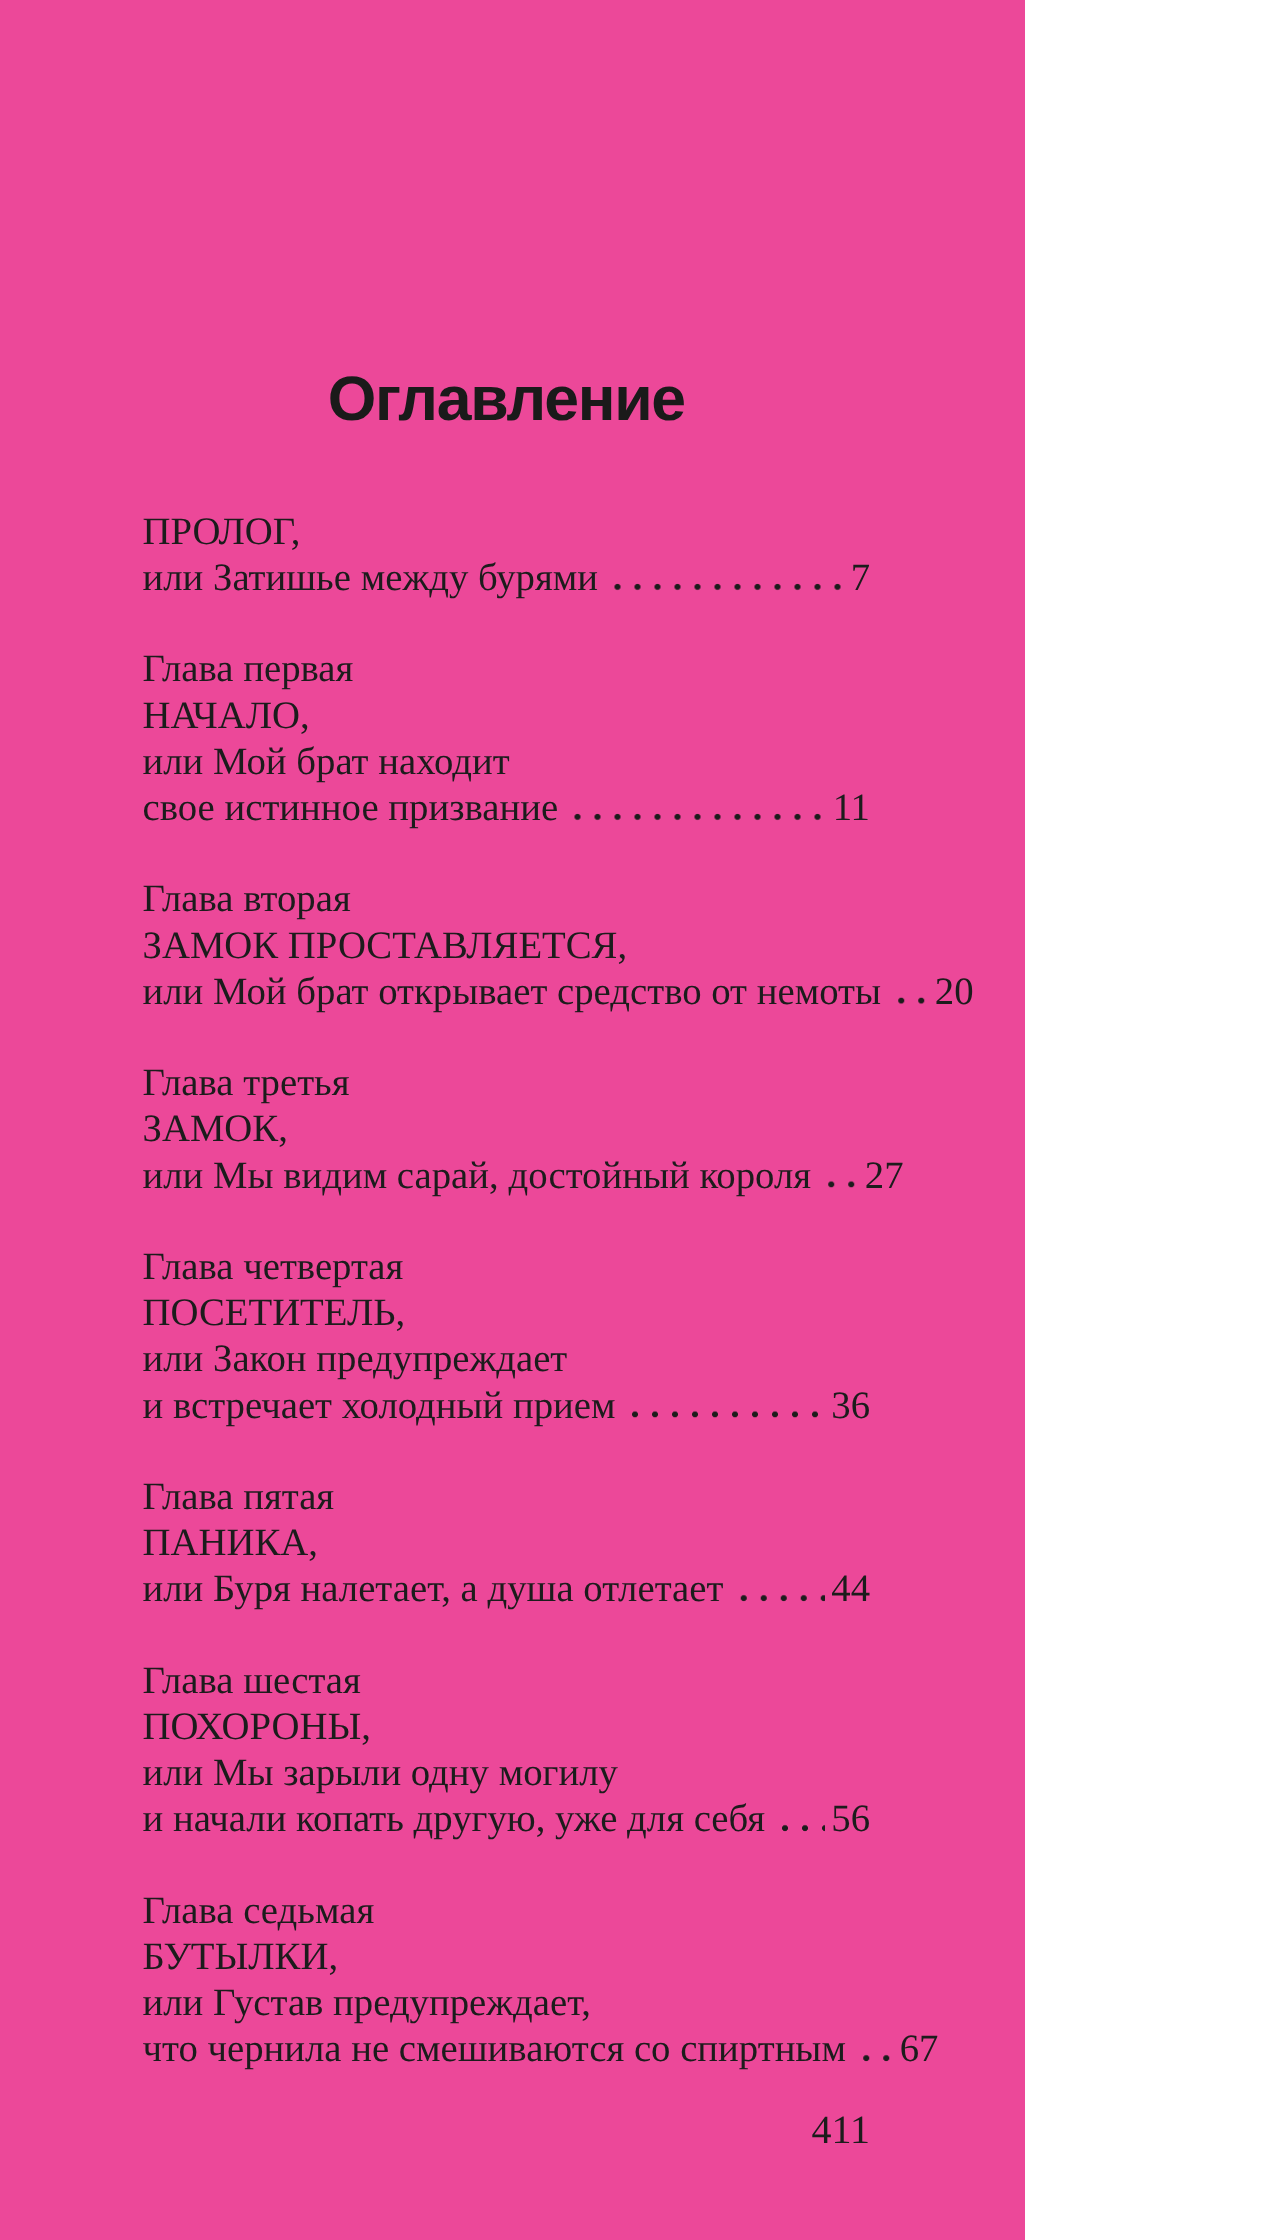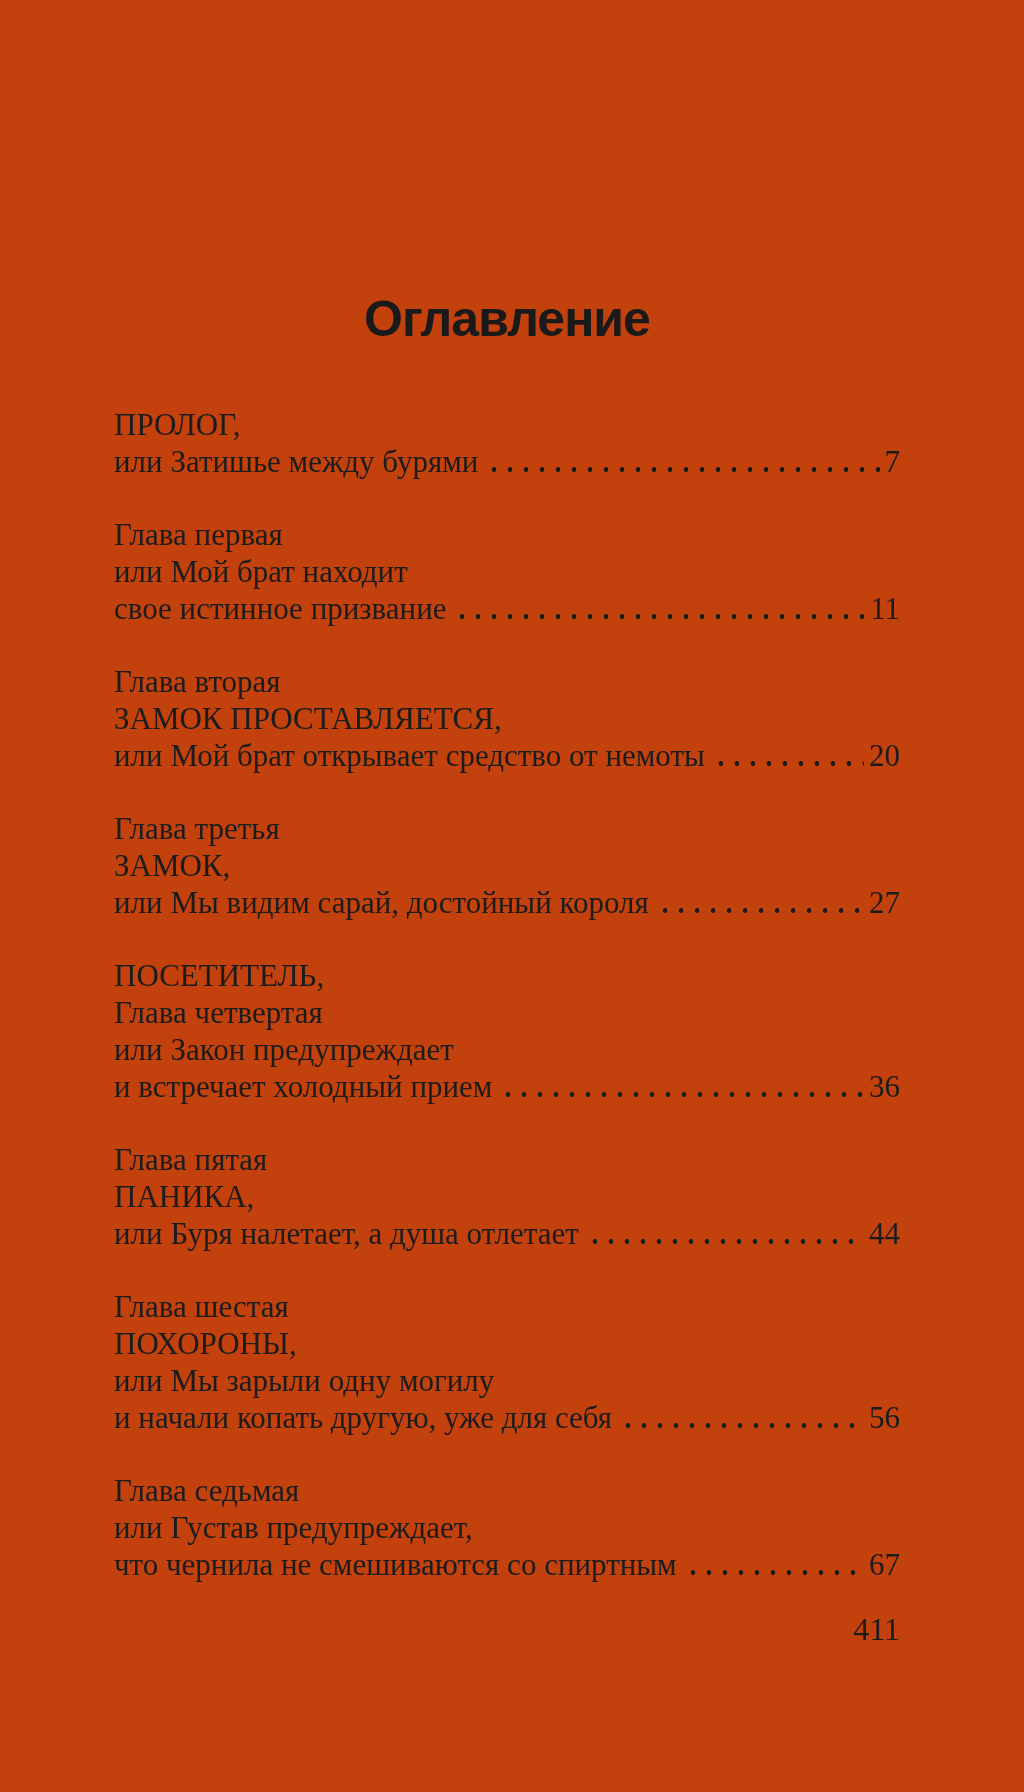--- a/index.html
+++ b/index.html
@@ -1,21 +1,21 @@
 <!DOCTYPE html>
 <html><head>
 <meta charset="utf-8">
 <style>
   * { margin: 0; padding: 0; box-sizing: border-box; }
   html, body { background: #ffffff; }
   .page {
     position: relative;
-    width: 1024px;
+    width: 820px;
     height: 1792px;
-    background: #c2410c;
+    background: #ec4899;
     color: #1c1c1c;
     font-family: "Liberation Serif", serif;
     overflow: hidden;
   }
   .content { padding: 292px 124px 0 114px; }
   .title {
     font-family: "Liberation Sans", sans-serif;
     font-weight: bold;
     font-size: 50px;
     line-height: 54px;
@@ -58,20 +58,21 @@
       <div class="line">ПРОЛОГ,</div>
       <div class="leader-line">
         <span class="lt">или Затишье между бурями</span>
         <span class="dots"></span>
         <span class="pg">7</span>
       </div>
     </div>
 
     <div class="entry">
       <div class="line">Глава первая</div>
+      <div class="line">НАЧАЛО,</div>
       <div class="line">или Мой брат находит</div>
       <div class="leader-line">
         <span class="lt">свое истинное призвание</span>
         <span class="dots"></span>
         <span class="pg">11</span>
       </div>
     </div>
 
     <div class="entry">
       <div class="line">Глава вторая</div>
@@ -87,22 +88,22 @@
       <div class="line">Глава третья</div>
       <div class="line">ЗАМОК,</div>
       <div class="leader-line">
         <span class="lt">или Мы видим сарай, достойный короля</span>
         <span class="dots"></span>
         <span class="pg">27</span>
       </div>
     </div>
 
     <div class="entry">
+      <div class="line">Глава четвертая</div>
       <div class="line">ПОСЕТИТЕЛЬ,</div>
-      <div class="line">Глава четвертая</div>
       <div class="line">или Закон предупреждает</div>
       <div class="leader-line">
         <span class="lt">и встречает холодный прием</span>
         <span class="dots"></span>
         <span class="pg">36</span>
       </div>
     </div>
 
     <div class="entry">
       <div class="line">Глава пятая</div>
@@ -120,20 +121,21 @@
       <div class="line">или Мы зарыли одну могилу</div>
       <div class="leader-line">
         <span class="lt">и начали копать другую, уже для себя</span>
         <span class="dots"></span>
         <span class="pg">56</span>
       </div>
     </div>
 
     <div class="entry">
       <div class="line">Глава седьмая</div>
+      <div class="line">БУТЫЛКИ,</div>
       <div class="line">или Густав предупреждает,</div>
       <div class="leader-line">
         <span class="lt">что чернила не смешиваются со спиртным</span>
         <span class="dots"></span>
         <span class="pg">67</span>
       </div>
     </div>
 
     <div class="folio">411</div>
 

